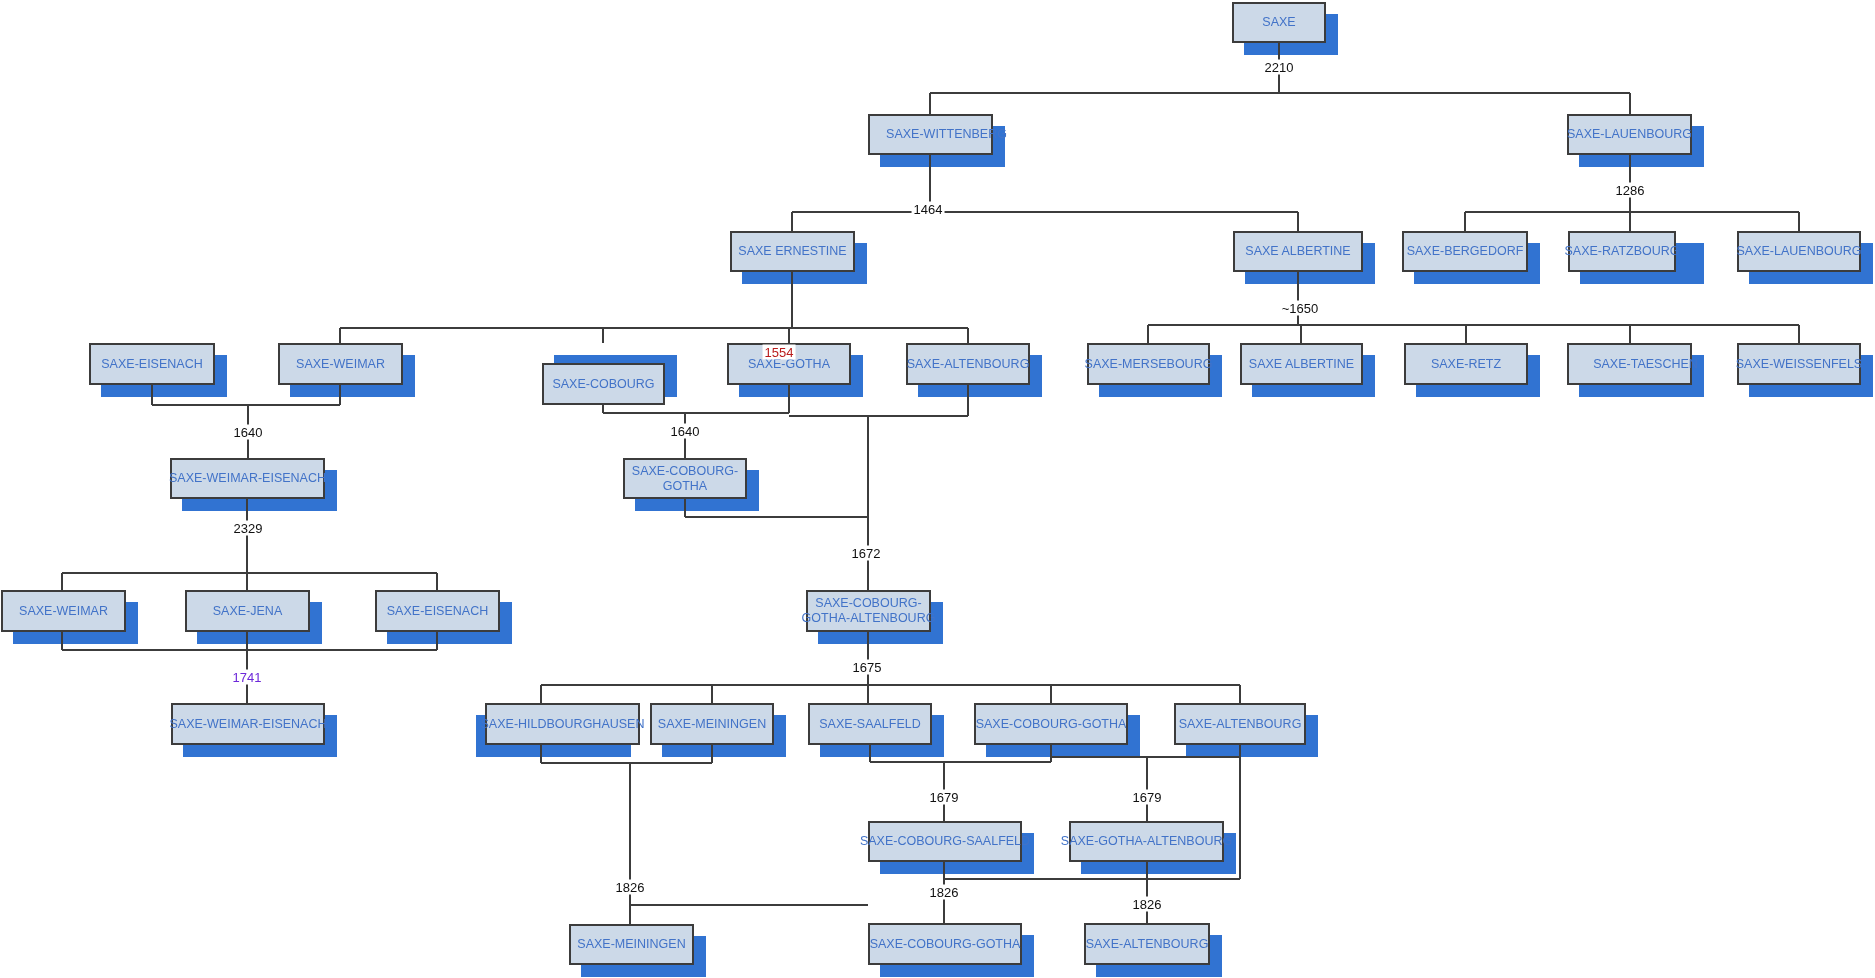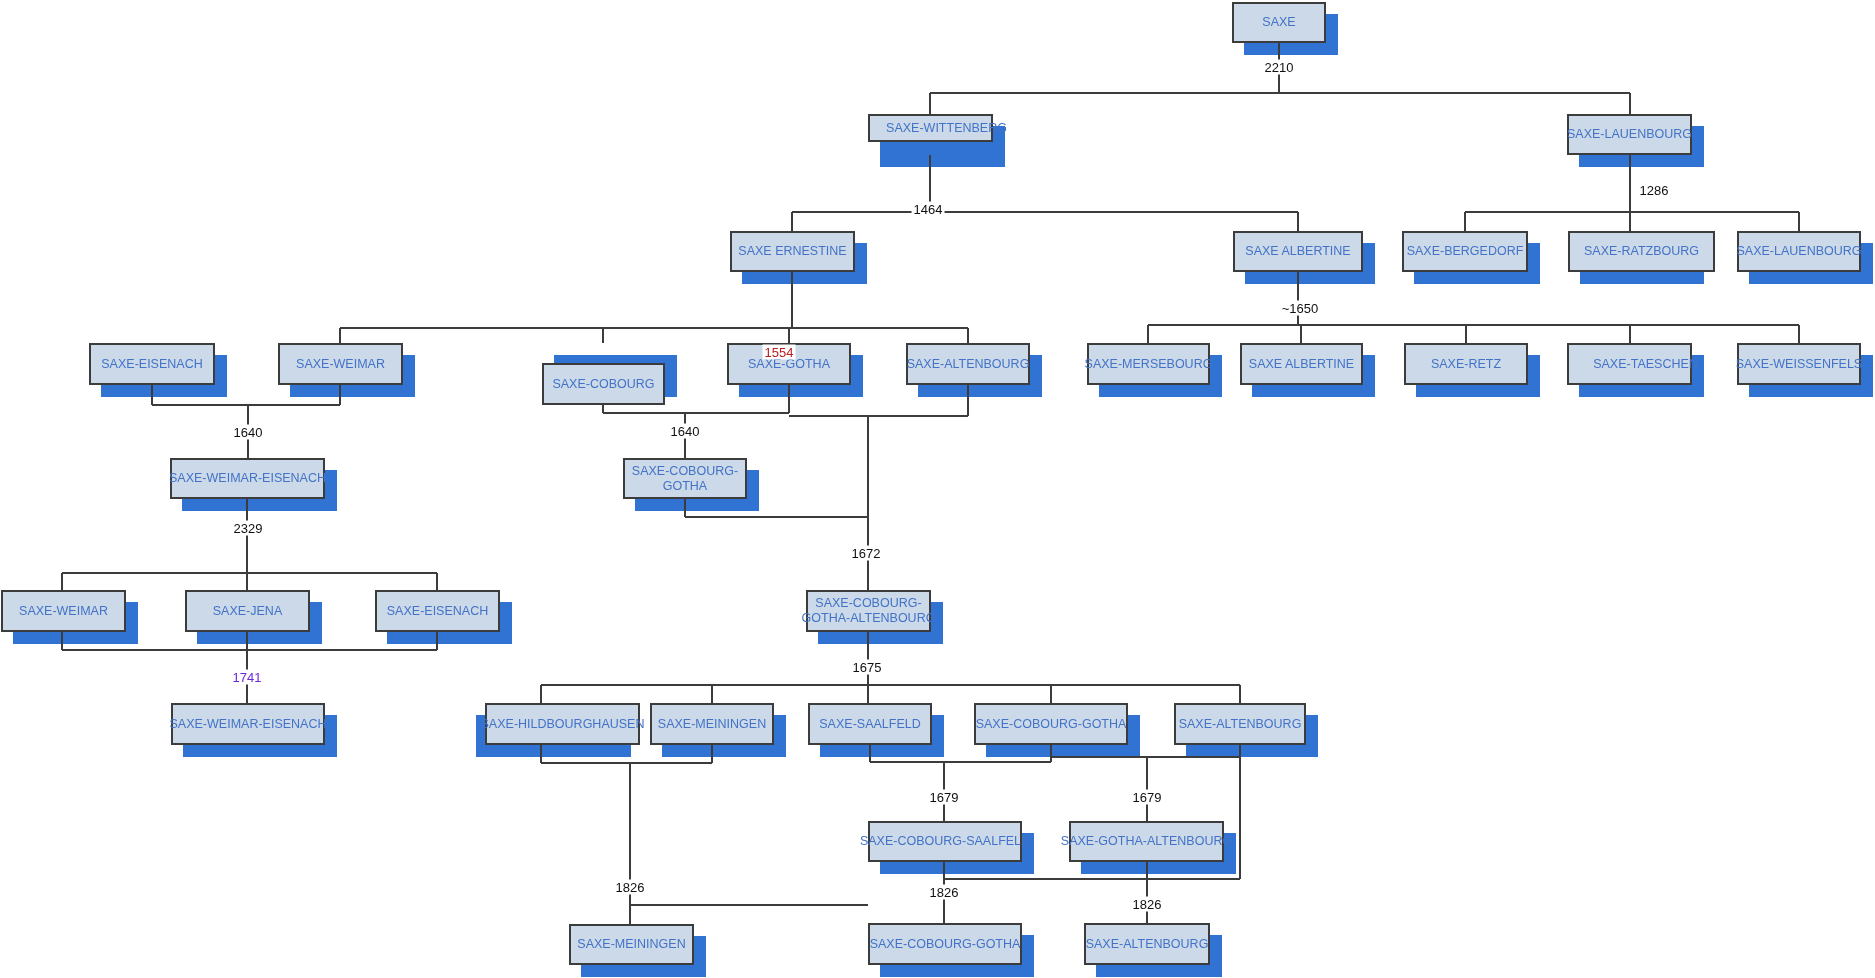--- a/index.html
+++ b/index.html
@@ -133,36 +133,36 @@
       <line x1="1147" y1="757" x2="1147" y2="821" stroke="#3c3c3c" stroke-width="2" shape-rendering="crispEdges"></line>
       <line x1="944" y1="862" x2="944" y2="923" stroke="#3c3c3c" stroke-width="2" shape-rendering="crispEdges"></line>
       <line x1="944" y1="879" x2="1240" y2="879" stroke="#3c3c3c" stroke-width="2" shape-rendering="crispEdges"></line>
       <line x1="1240" y1="757" x2="1240" y2="879" stroke="#3c3c3c" stroke-width="2" shape-rendering="crispEdges"></line>
       <line x1="1147" y1="862" x2="1147" y2="923" stroke="#3c3c3c" stroke-width="2" shape-rendering="crispEdges"></line>
     </svg>
   <div class="layer" id="node-layer">
       <div class="node" style="left: 1232px; top: 2px; width: 94px; height: 41px;">
         <span>SAXE</span>
       </div>
-      <div class="node" style="left: 868px; top: 114px; width: 125px; height: 28px; padding-left: 32px;">
+      <div class="node" style="left: 868px; top: 114px; width: 125px; height: 41px; padding-left: 32px;">
         <span>SAXE-WITTENBERG</span>
       </div>
       <div class="node" style="left: 1567px; top: 114px; width: 125px; height: 41px;">
         <span>SAXE-LAUENBOURG</span>
       </div>
       <div class="node" style="left: 730px; top: 231px; width: 125px; height: 41px;">
         <span>SAXE ERNESTINE</span>
       </div>
       <div class="node" style="left: 1233px; top: 231px; width: 130px; height: 41px;">
         <span>SAXE ALBERTINE</span>
       </div>
       <div class="node" style="left: 1402px; top: 231px; width: 126px; height: 41px;">
         <span>SAXE-BERGEDORF</span>
       </div>
-      <div class="node" style="left: 1568px; top: 231px; width: 147px; height: 41px;">
+      <div class="node" style="left: 1568px; top: 231px; width: 108px; height: 41px;">
         <span>SAXE-RATZBOURG</span>
       </div>
       <div class="node" style="left: 1737px; top: 231px; width: 124px; height: 41px;">
         <span>SAXE-LAUENBOURG</span>
       </div>
       <div class="node" style="left: 89px; top: 343px; width: 126px; height: 42px;">
         <span>SAXE-EISENACH</span>
       </div>
       <div class="node" style="left: 278px; top: 343px; width: 125px; height: 42px;">
         <span>SAXE-WEIMAR</span>
@@ -241,21 +241,21 @@
       <div class="node" style="left: 868px; top: 923px; width: 154px; height: 42px;">
         <span>SAXE-COBOURG-GOTHA</span>
       </div>
       <div class="node" style="left: 1084px; top: 923px; width: 126px; height: 42px;">
         <span>SAXE-ALTENBOURG</span>
       </div>
     </div>
   <div class="layer" id="date-layer">
       <span class="date" style="left: 1279px; top: 67px; color: rgb(16, 16, 16);">2210</span>
       <span class="date" style="left: 928px; top: 209px; color: rgb(16, 16, 16);">1464</span>
-      <span class="date" style="left: 1630px; top: 190px; color: rgb(16, 16, 16); margin-left: 24px;">1286</span>
+      <span class="date" style="left: 1630px; top: 190px; color: rgb(16, 16, 16);">1286</span>
       <span class="date" style="left: 779px; top: 352px; color: #b91c1c;">1554</span>
       <span class="date" style="left: 1300px; top: 308px; color: rgb(16, 16, 16);">~1650</span>
       <span class="date" style="left: 248px; top: 432px; color: rgb(16, 16, 16);">1640</span>
       <span class="date" style="left: 685px; top: 431px; color: rgb(16, 16, 16);">1640</span>
       <span class="date" style="left: 248px; top: 528px; color: rgb(16, 16, 16);">2329</span>
       <span class="date" style="left: 247px; top: 677px; color: #6d28d9;">1741</span>
       <span class="date" style="left: 866px; top: 553px; color: rgb(16, 16, 16);">1672</span>
       <span class="date" style="left: 867px; top: 667px; color: rgb(16, 16, 16);">1675</span>
       <span class="date" style="left: 944px; top: 797px; color: rgb(16, 16, 16);">1679</span>
       <span class="date" style="left: 1147px; top: 797px; color: rgb(16, 16, 16);">1679</span>

